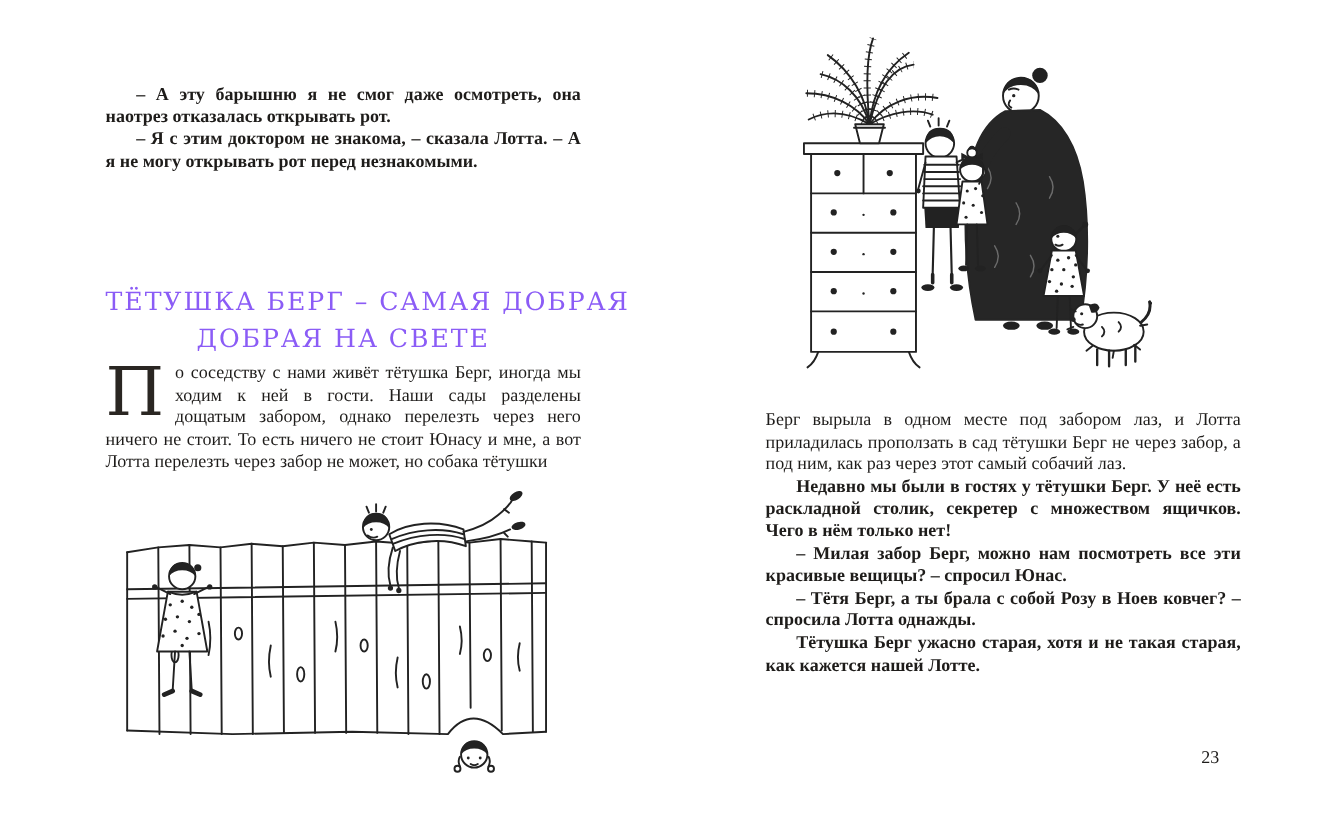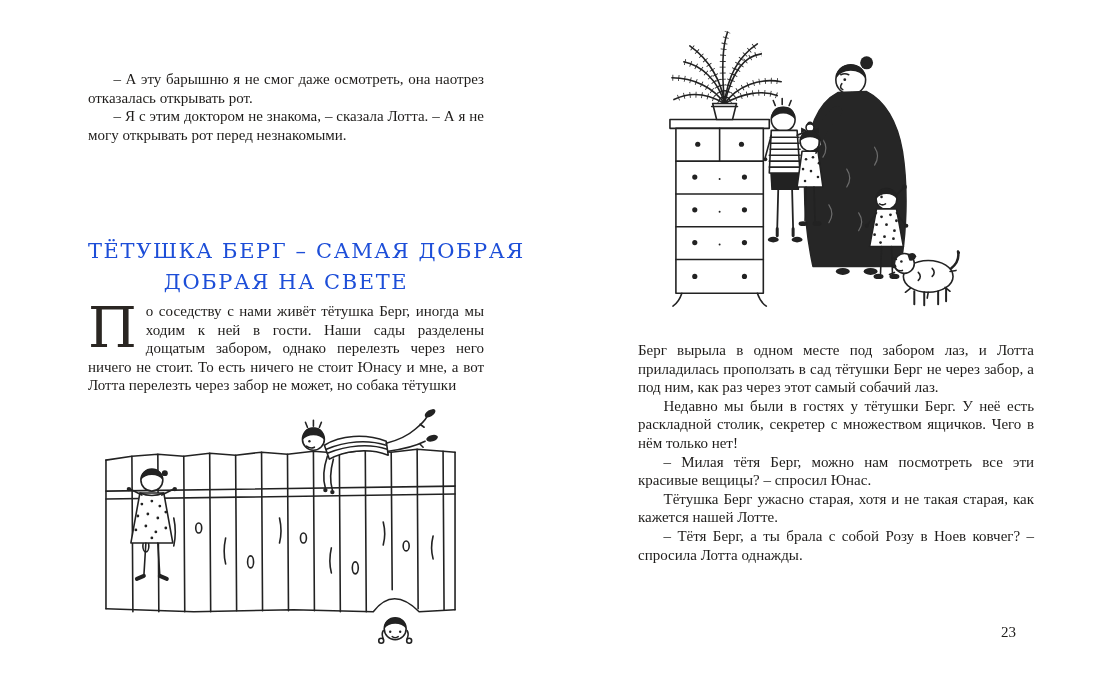--- a/index.html
+++ b/index.html
@@ -8,25 +8,25 @@
     font-family:"Liberation Serif",serif;color:#1e1c1a;
     overflow:hidden;
   }
   .spread{position:relative;width:1100px;height:700px;background:#ffffff;}
   .page{position:absolute;top:0;width:550px;height:700px;}
   .page-left{left:0;}
   .page-right{left:550px;}
   .text-block{position:absolute;width:396px;}
   .top-text{left:88px;top:70px;}
   .para{font-size:15px;line-height:18.6px;text-align:justify;margin:0;}
-  .para.indent{text-indent:1.7em;}
+  .para.indent{text-indent:1.7em;font-weight:bold;}
   .chapter-title{
     position:absolute;left:88px;top:236px;width:396px;margin:0;
     text-align:center;font-family:"DejaVu Serif",serif;font-weight:400;
-    font-size:21px;line-height:31px;letter-spacing:1.6px;color:#1d4ed8;
+    font-size:21px;line-height:31px;letter-spacing:1.6px;color:#8b5cf6;
   }
   .title-line{display:block;white-space:nowrap;}
   .opening{left:88px;top:302px;}
   .dropcap{
     float:left;font-family:"DejaVu Serif",serif;font-size:56px;line-height:46px;
     padding:3px 9px 0 0;color:#2a2622;
   }
   .illustration{position:absolute;margin:0;}
   .illustration svg{display:block;width:100%;height:100%;}
   .fence-illu{left:94px;top:396px;width:374px;height:250px;}
@@ -327,20 +327,20 @@
           <path d="M291,240 q9,-7 7,-17" stroke-width="2.5"></path>
             <path d="M298,223 l4,3"></path>
           <path d="M254,263 L254,276 M264,264 L264,277 M278,263 L278,276 M286,260 L286,273" stroke-width="2"></path>
         </g>
       </svg>
     </figure>
 
     <div class="text-block right-text">
       <p class="para">Берг вырыла в одном месте под забором лаз, и Лотта приладилась проползать в сад тётушки Берг не через забор, а под ним, как раз через этот самый собачий лаз.</p>
       <p class="para indent">Недавно мы были в гостях у тётушки Берг. У неё есть раскладной столик, секретер с множеством ящичков. Чего в нём только нет!</p>
-      <p class="para indent">– Милая тётя Берг, можно нам посмотреть все эти красивые вещицы? – спросил Юнас.</p>
+      <p class="para indent">– Милая забор Берг, можно нам посмотреть все эти красивые вещицы? – спросил Юнас.</p>
+      <p class="para indent">– Тётя Берг, а ты брала с собой Розу в Ноев ковчег? – спросила Лотта однажды.</p>
       <p class="para indent">Тётушка Берг ужасно старая, хотя и не такая старая, как кажется нашей Лотте.</p>
-      <p class="para indent">– Тётя Берг, а ты брала с собой Розу в Ноев ковчег? – спросила Лотта однажды.</p>
     </div>
 
     <div class="page-number">23</div>
   </section>
 </div>
 
 </body></html>

